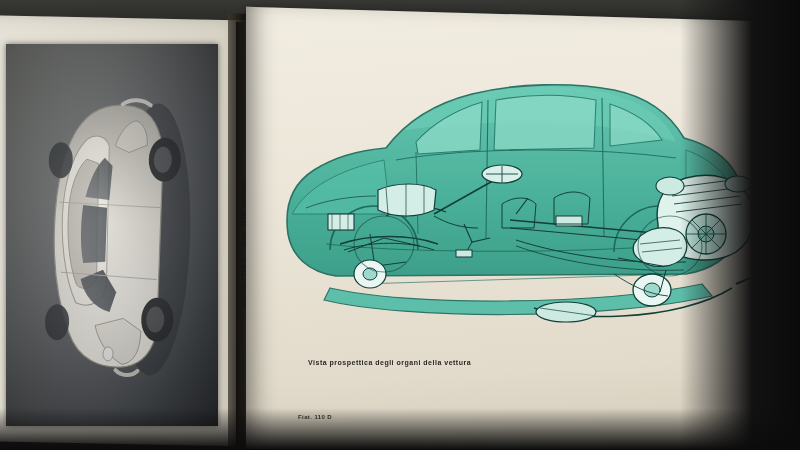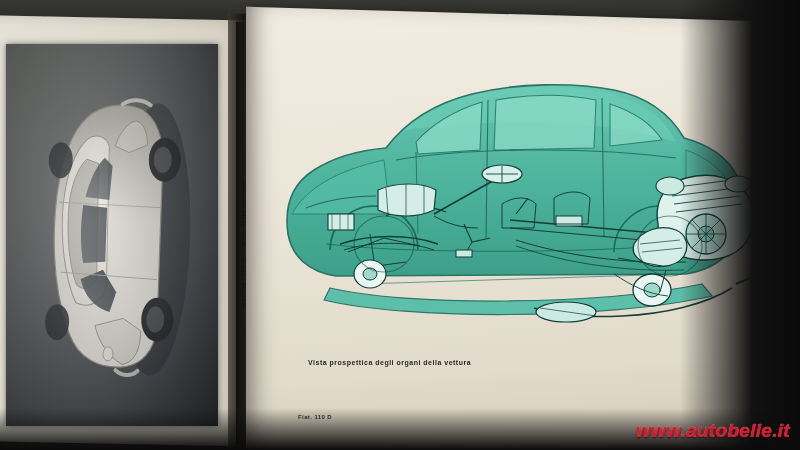--- a/index.html
+++ b/index.html
@@ -425,17 +425,14 @@
         <div class="figure-code">Fiat. 110 D</div>
       </div>
       <div class="page-edge"></div>
     </div>
 
   </div>
 
   <div class="surround-right"></div>
   <div class="surround-bottom"></div>
 
-  <div class="watermark">
-    <span>www.</span><span class="host">autobelle</span><span>.it</span>
-  </div>
 
 </div>
 
 </body></html>

